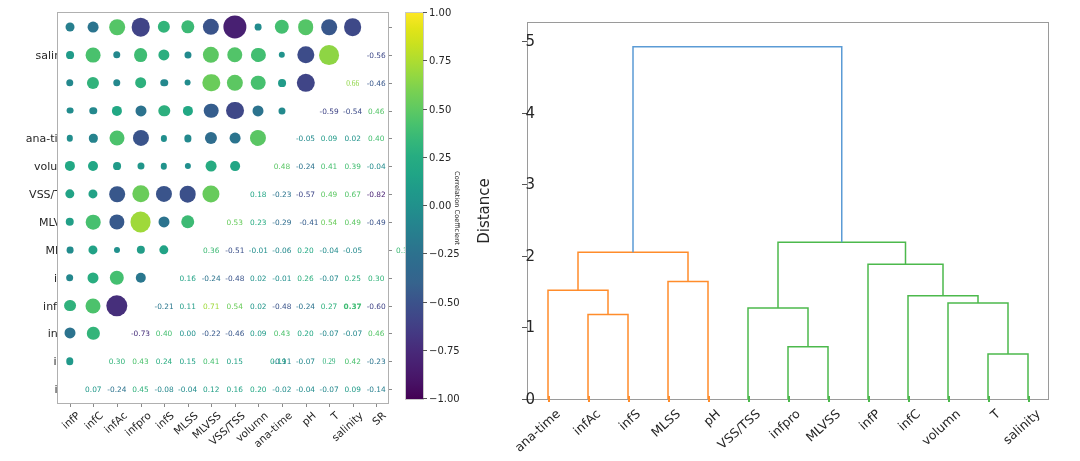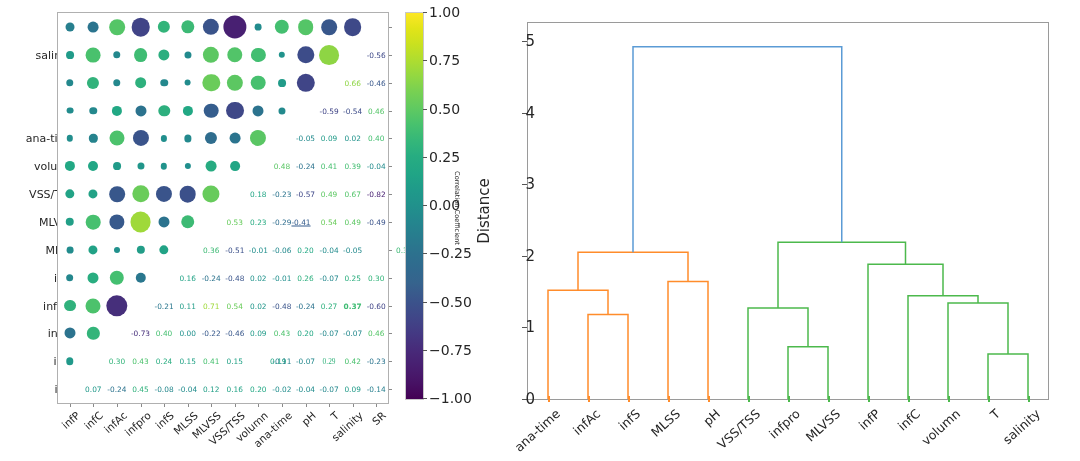--- a/index.html
+++ b/index.html
@@ -27,21 +27,21 @@
   #cbar-wrap{position:absolute;left:405px;top:12px;width:60px;height:392px;}
   #cbar{position:absolute;left:0;top:0;width:17px;height:386px;border:1px solid #c8c8c8;
         background:linear-gradient(to top,
           #440154 0%,  #471164 4%,  #481d6f 8%,  #482878 12%,
           #443983 17%, #404688 21%, #3b528b 25%, #36638d 30%,
           #31688e 33%, #2c728e 38%, #287c8e 42%, #24868e 46%,
           #21918c 50%, #1f9a8a 54%, #20a486 58%, #27ad81 63%,
           #35b779 67%, #47c16e 71%, #5ec962 75%, #7ad151 80%,
           #95d840 84%, #b0dd2f 88%, #cae11f 92%, #e2e418 96%, #fde725 100%);}
   .cb-tick{position:absolute;left:18px;width:4px;height:1px;background:#555;}
-  .cb-lab{position:absolute;left:24px;transform:translateY(-50%);font-size:14px;color:#262626;}
+  .cb-lab{position:absolute;left:24px;transform:translateY(-50%);font-size:10px;color:#262626;}
   #cbar-title{position:absolute;left:52px;top:196px;transform:translate(-50%,-50%) rotate(90deg);
               font-size:6.6px;color:#262626;white-space:nowrap;transform-origin:center center;}
 
   
   #dend-panel{position:absolute;left:470px;top:0;width:610px;height:461px;}
   #dend-title{position:absolute;left:307px;top:3px;transform:translateX(-50%);
               font-size:15px;color:#262626;white-space:nowrap;}
   #dend-axes{position:absolute;left:57px;top:22px;width:522px;height:378px;
              border:1px solid #9a9a9a;box-sizing:border-box;background:#fff;}
   #dend-svg{position:absolute;left:0;top:0;}
@@ -149,21 +149,21 @@
           <div class="corr-dot" style="width: 12.09px; height: 12.09px; left: 35.3571px; top: 69.6429px; background: rgb(50, 178, 123);"></div>
           <div class="corr-dot" style="width: 7.47px; height: 7.47px; left: 58.9286px; top: 69.6429px; background: rgb(36, 136, 141);"></div>
           <div class="corr-dot" style="width: 11.67px; height: 11.67px; left: 82.5px; top: 69.6429px; background: rgb(46, 176, 125);"></div>
           <div class="corr-dot" style="width: 7.47px; height: 7.47px; left: 106.071px; top: 69.6429px; background: rgb(36, 136, 141);"></div>
           <div class="corr-dot" style="width: 6.84px; height: 6.84px; left: 129.643px; top: 69.6429px; background: rgb(34, 140, 141);"></div>
           <div class="corr-dot" style="width: 17.34px; height: 17.34px; left: 153.214px; top: 69.6429px; background: rgb(106, 204, 90);"></div>
           <div class="corr-dot" style="width: 16.29px; height: 16.29px; left: 176.786px; top: 69.6429px; background: rgb(92, 199, 98);"></div>
           <div class="corr-dot" style="width: 14.61px; height: 14.61px; left: 200.357px; top: 69.6429px; background: rgb(71, 192, 111);"></div>
           <div class="corr-dot" style="width: 7.89px; height: 7.89px; left: 223.929px; top: 69.6429px; background: rgb(33, 155, 137);"></div>
           <div class="corr-dot" style="width: 18.39px; height: 18.39px; left: 247.5px; top: 69.6429px; background: rgb(64, 69, 135);"></div>
-          <div class="corr-val" style="left: 294.643px; top: 69.6429px; color: rgb(142, 213, 68);">0.66</div>
+          <div class="corr-val" style="left: 294.643px; top: 69.6429px; color: rgb(142, 213, 68); font-family: Liberation Serif, serif;">0.66</div>
           <div class="corr-val" style="left: 318.214px; top: 69.6429px; color: rgb(56, 87, 139);">-0.46</div>
           <div class="corr-dot" style="width: 6.84px; height: 6.84px; left: 11.7857px; top: 97.5px; background: rgb(34, 140, 141);"></div>
           <div class="corr-dot" style="width: 7.47px; height: 7.47px; left: 35.3571px; top: 97.5px; background: rgb(36, 136, 141);"></div>
           <div class="corr-dot" style="width: 10.2px; height: 10.2px; left: 58.9286px; top: 97.5px; background: rgb(34, 168, 132);"></div>
           <div class="corr-dot" style="width: 11.04px; height: 11.04px; left: 82.5px; top: 97.5px; background: rgb(44, 115, 142);"></div>
           <div class="corr-dot" style="width: 11.46px; height: 11.46px; left: 106.071px; top: 97.5px; background: rgb(45, 175, 126);"></div>
           <div class="corr-dot" style="width: 10.2px; height: 10.2px; left: 129.643px; top: 97.5px; background: rgb(34, 168, 132);"></div>
           <div class="corr-dot" style="width: 14.61px; height: 14.61px; left: 153.214px; top: 97.5px; background: rgb(53, 93, 141);"></div>
           <div class="corr-dot" style="width: 17.97px; height: 17.97px; left: 176.786px; top: 97.5px; background: rgb(63, 72, 136);"></div>
           <div class="corr-dot" style="width: 11.04px; height: 11.04px; left: 200.357px; top: 97.5px; background: rgb(44, 115, 142);"></div>
@@ -212,21 +212,21 @@
           <div class="corr-val" style="left: 318.214px; top: 181.071px; color: rgb(72, 32, 114);">-0.82</div>
           <div class="corr-dot" style="width: 8.52px; height: 8.52px; left: 11.7857px; top: 208.929px; background: rgb(34, 159, 135);"></div>
           <div class="corr-dot" style="width: 14.61px; height: 14.61px; left: 35.3571px; top: 208.929px; background: rgb(71, 192, 111);"></div>
           <div class="corr-dot" style="width: 15.24px; height: 15.24px; left: 58.9286px; top: 208.929px; background: rgb(55, 89, 140);"></div>
           <div class="corr-dot" style="width: 20.91px; height: 20.91px; left: 82.5px; top: 208.929px; background: rgb(159, 217, 58);"></div>
           <div class="corr-dot" style="width: 11.04px; height: 11.04px; left: 106.071px; top: 208.929px; background: rgb(44, 115, 142);"></div>
           <div class="corr-dot" style="width: 13.56px; height: 13.56px; left: 129.643px; top: 208.929px; background: rgb(61, 186, 116);"></div>
           <div class="corr-val" style="left: 176.786px; top: 208.929px; color: rgb(103, 203, 92);">0.53</div>
           <div class="corr-val" style="left: 200.357px; top: 208.929px; color: rgb(39, 171, 129);">0.23</div>
           <div class="corr-val" style="left: 223.929px; top: 208.929px; color: rgb(47, 109, 142);">-0.29</div>
-          <div class="corr-val" style="left: 243px; top: 208.929px; color: rgb(53, 93, 141); text-decoration: underline;">-0.41</div>
+          <div class="corr-val" style="left: 251px; top: 208.929px; color: rgb(53, 93, 141);">-0.41</div>
           <div class="corr-val" style="left: 271.071px; top: 208.929px; color: rgb(106, 204, 90);">0.54</div>
           <div class="corr-val" style="left: 294.643px; top: 208.929px; color: rgb(92, 199, 98);">0.49</div>
           <div class="corr-val" style="left: 318.214px; top: 208.929px; color: rgb(58, 83, 138);">-0.49</div>
           <div class="corr-dot" style="width: 6.84px; height: 6.84px; left: 11.7857px; top: 236.786px; background: rgb(34, 140, 141);"></div>
           <div class="corr-dot" style="width: 9.15px; height: 9.15px; left: 35.3571px; top: 236.786px; background: rgb(34, 162, 134);"></div>
           <div class="corr-dot" style="width: 6px; height: 6px; left: 58.9286px; top: 236.786px; background: rgb(33, 145, 141);"></div>
           <div class="corr-dot" style="width: 8.31px; height: 8.31px; left: 82.5px; top: 236.786px; background: rgb(34, 157, 136);"></div>
           <div class="corr-dot" style="width: 9.36px; height: 9.36px; left: 106.071px; top: 236.786px; background: rgb(34, 163, 134);"></div>
           <div class="corr-val" style="left: 153.214px; top: 236.786px; color: rgb(61, 186, 116);">0.36</div>
           <div class="corr-val" style="left: 176.786px; top: 236.786px; color: rgb(59, 80, 138);">-0.51</div>

